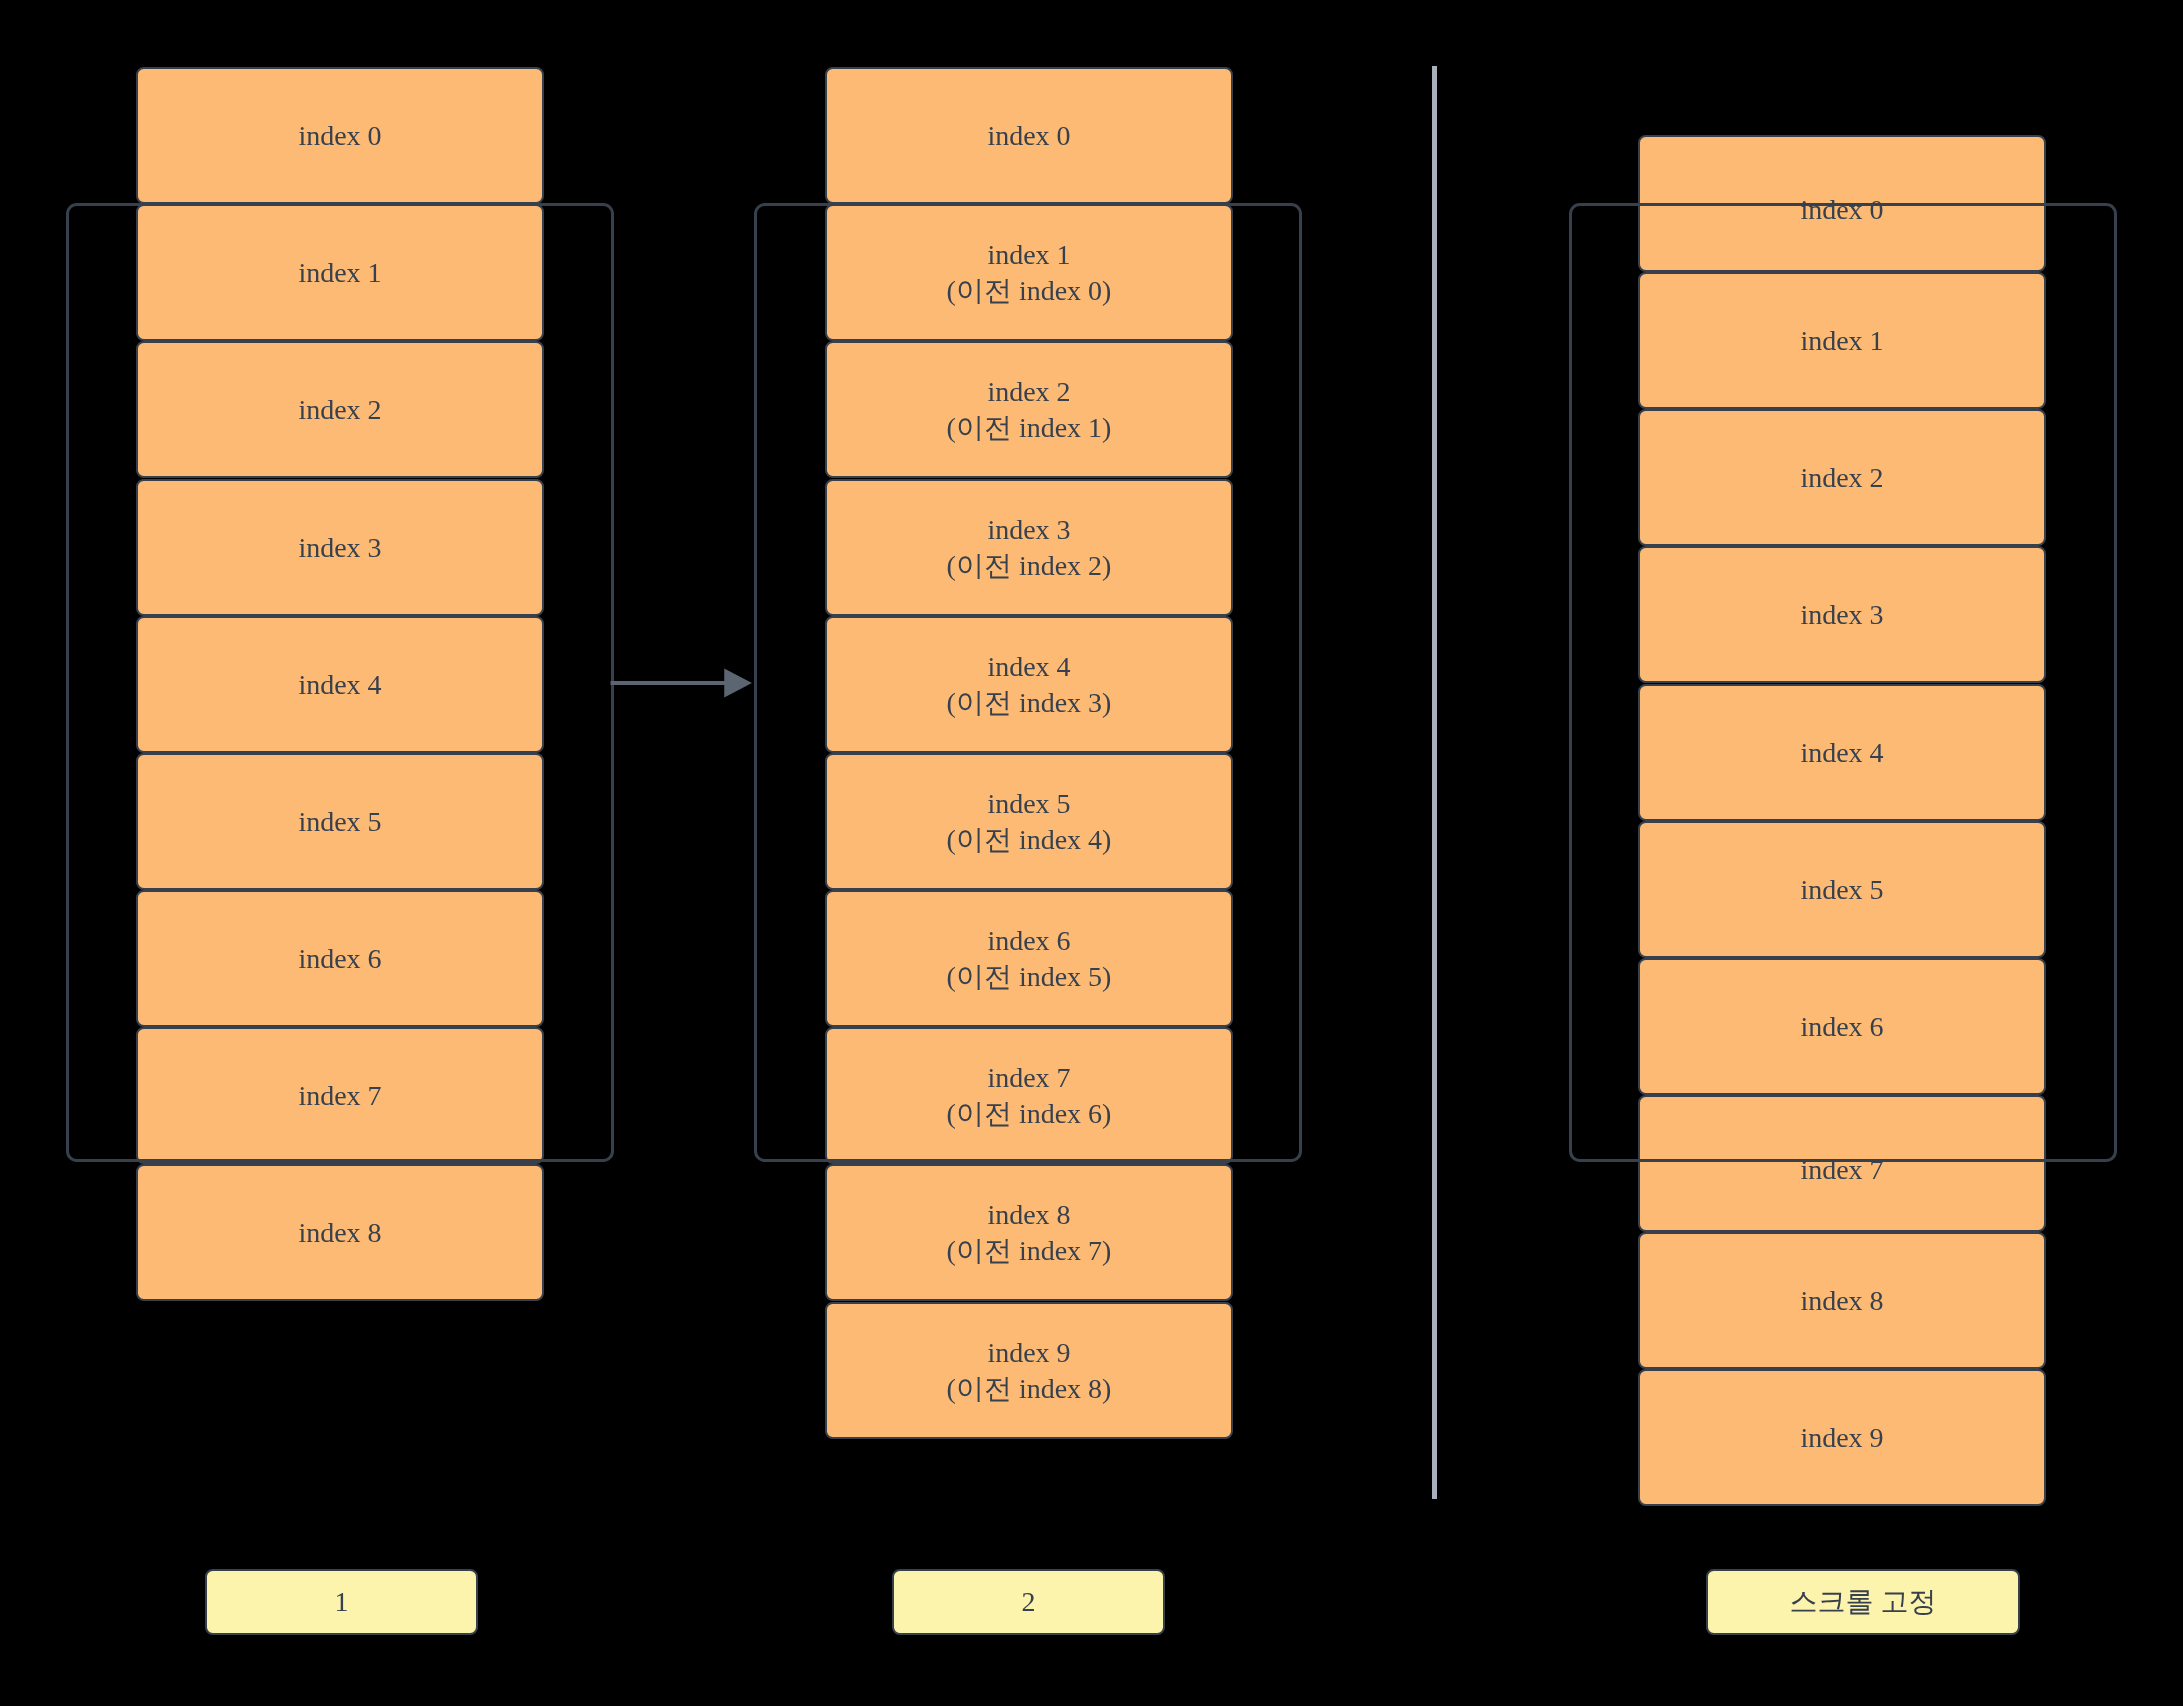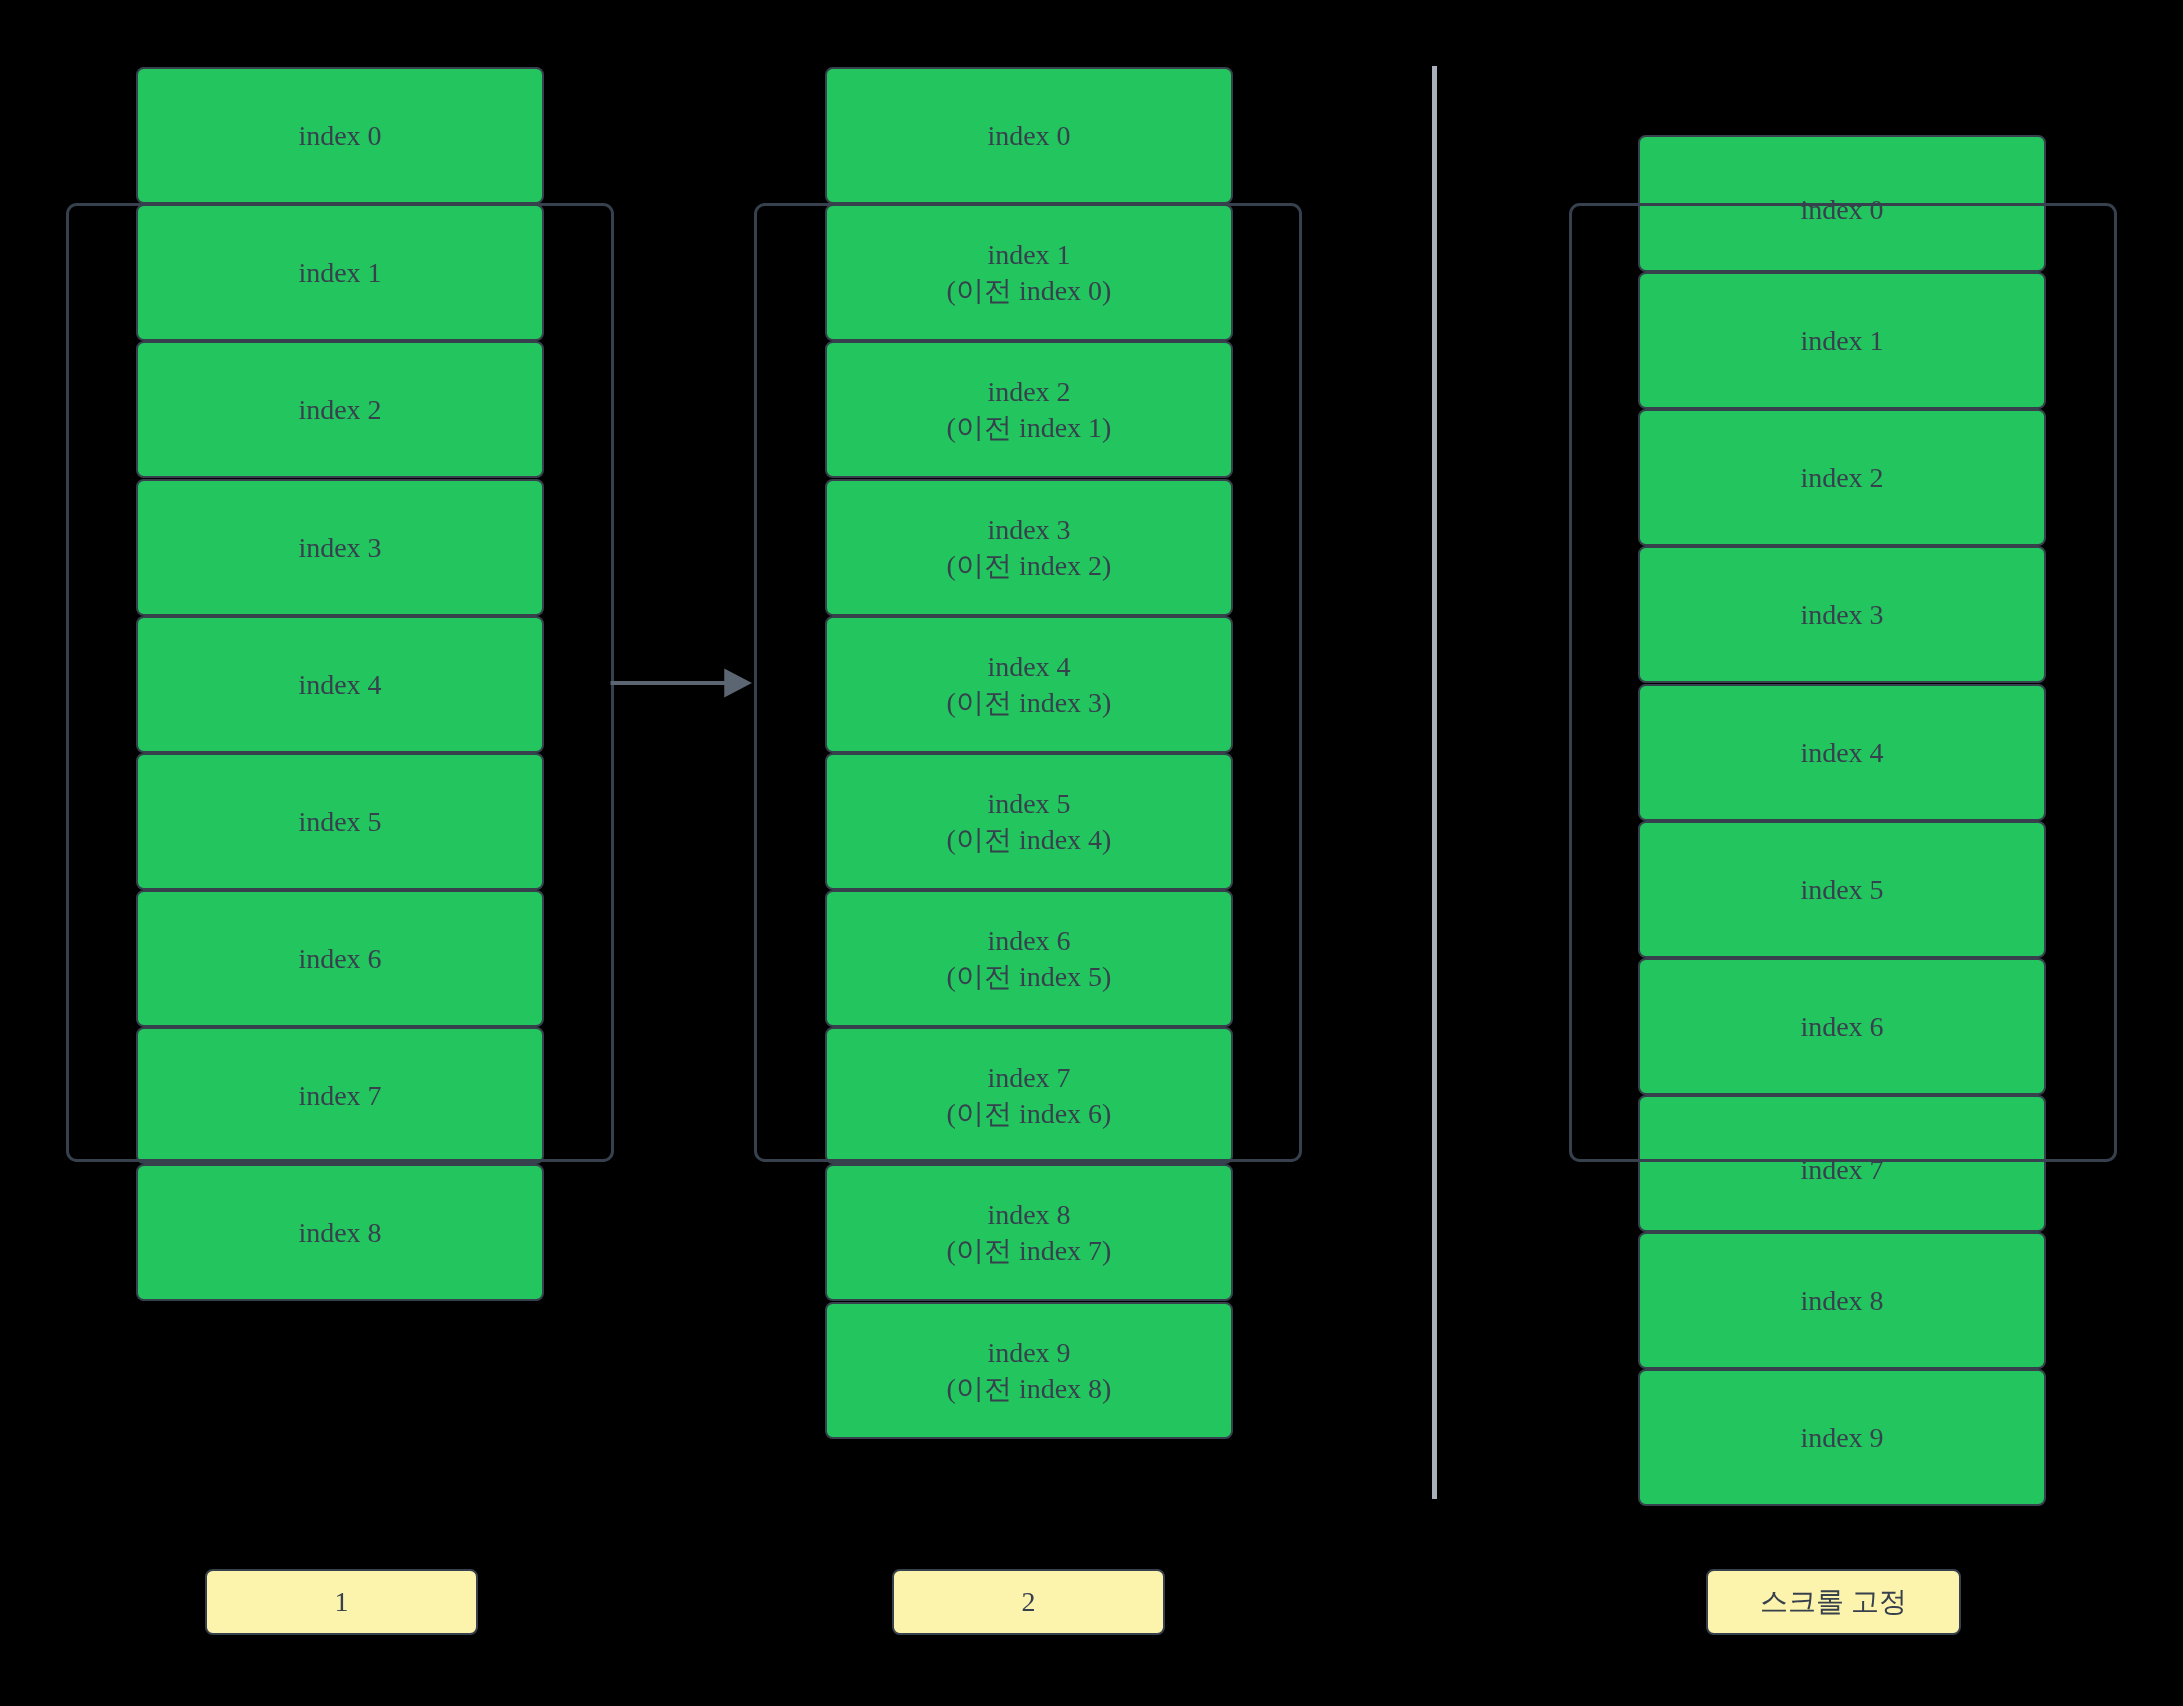--- a/index.html
+++ b/index.html
@@ -14,21 +14,21 @@
     height: 1706px;
     background: #000000;
     overflow: hidden;
     font-family: "Liberation Serif", "DejaVu Serif", serif;
   }
 
   
   .item-box {
     position: absolute;
     box-sizing: border-box;
-    background: #22c55e;
+    background: #fdba74;
     border: 2.3px solid #37404D;
     border-radius: 7.7px;
     display: flex;
     align-items: center;
     justify-content: center;
     text-align: center;
     color: #37404D;
     font-size: 28px;
     line-height: 1.28;
     white-space: pre-line;
@@ -146,18 +146,18 @@
     <div class="item-box" style="left:1638px; top:1369px; width:408px; height:137px;"><span class="box-label">index 9</span></div>
     <div class="viewport-frame" style="left:1569px; top:203px; width:548px; height:959px;"></div>
   </div>
 
   <div class="action-button" style="left:205px; top:1569px; width:273px; height:66px; background:#FCF3AC;">
     <span>1</span>
   </div>
   <div class="action-button" style="left:892px; top:1569px; width:273px; height:66px; background:#FCF3AC;">
     <span>2</span>
   </div>
-  <div class="action-button" style="left:1706px; top:1569px; width:255px; height:66px; background:#FCF3AC;">
+  <div class="action-button" style="left:1706px; top:1569px; width:314px; height:66px; background:#FCF3AC;">
     <span>스크롤 고정</span>
   </div>
 
 </div>
 
 
 </body></html>

